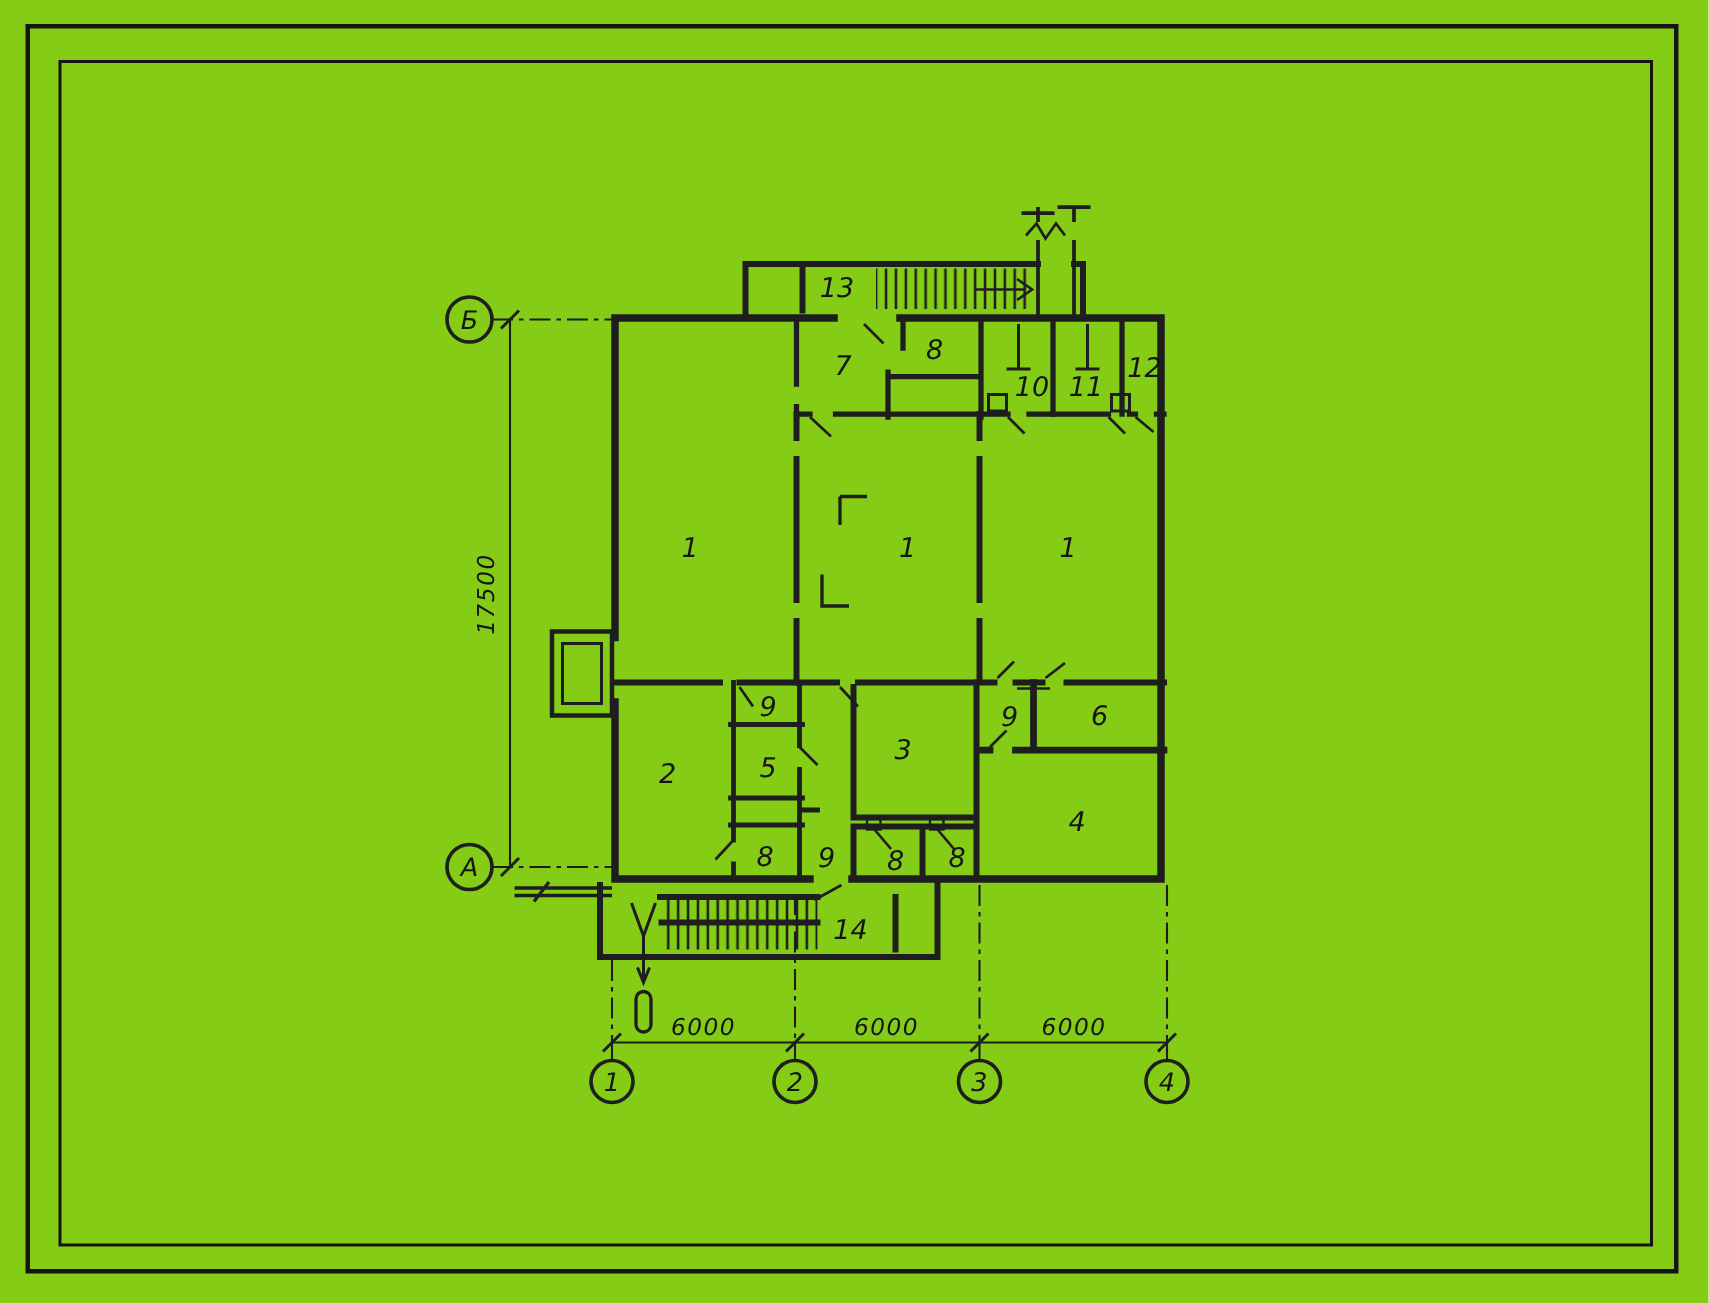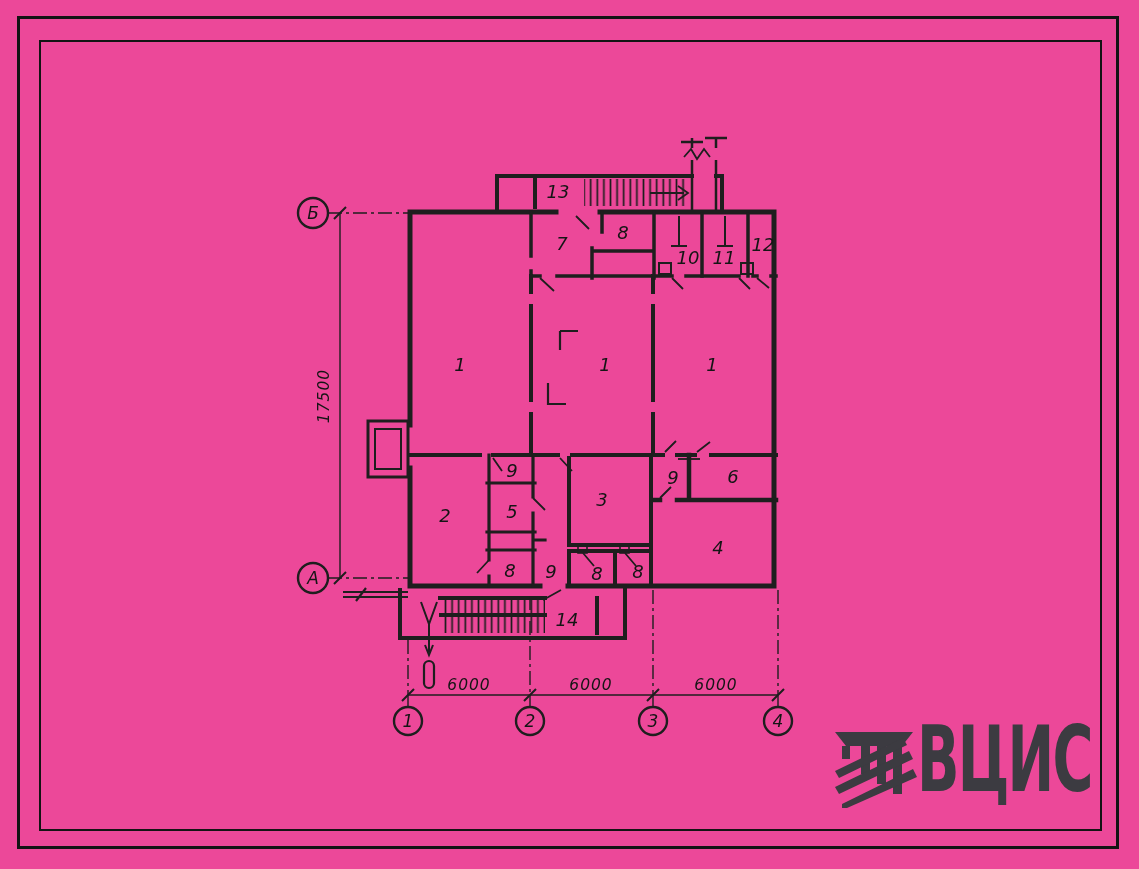--- a/index.html
+++ b/index.html
@@ -1,16 +1,16 @@
 <!DOCTYPE html>
 <html><head>
 <meta charset="utf-8">
 <style>
   html,body{margin:0;padding:0;background:#fff;}
-  .page{position:relative;width:1139px;height:869px;background:#ec4899;overflow:hidden;
+  .page{position:relative;width:1139px;height:869px;background:#84cc16;overflow:hidden;
         font-family:"DejaVu Sans",sans-serif;}
   .outer-frame{position:absolute;left:17px;top:16px;width:1102px;height:833px;
         border:3px solid #141414;box-sizing:border-box;}
   .inner-frame{position:absolute;left:39px;top:40px;width:1063px;height:791px;
         border:2.5px solid #141414;box-sizing:border-box;}
   svg.plan{position:absolute;left:0;top:0;}
   .ink{stroke:#1e1e1e;fill:none;}
   .room-label{font-family:"DejaVu Sans",sans-serif;font-style:italic;font-size:18px;
         fill:#151515;text-anchor:middle;}
   .dim-label{font-family:"DejaVu Sans",sans-serif;font-style:italic;font-size:15.5px;
@@ -159,28 +159,13 @@
         <text x="653" y="727" class="axis-label">3</text>
         <circle cx="778" cy="721" r="14" fill="none" stroke="#1e1e1e" stroke-width="2.4"></circle>
         <text x="778" y="727" class="axis-label">4</text>
         <text x="329" y="396" class="dim-label" transform="rotate(-90 329 396)">17500</text>
         <text x="469" y="690" class="dim-label">6000</text>
         <text x="591" y="690" class="dim-label">6000</text>
         <text x="716" y="690" class="dim-label">6000</text>
       </g>
   </svg>
 
-  <div class="logo">
-    <svg class="logo-emblem" width="84" height="82" viewBox="0 0 84 82">
-      <g id="emblem-shapes" fill="#3c3b41">
-        <polygon points="2,6 80,6 69,20 13,20"></polygon>
-        <rect x="9" y="20" width="8" height="13"></rect>
-        <rect x="28" y="20" width="9" height="28"></rect>
-        <rect x="44" y="20" width="9" height="38"></rect>
-        <rect x="60" y="20" width="9" height="48"></rect>
-        <polygon points="2,45 70,12 74,19 6,52"></polygon>
-        <polygon points="2,61 76,25 80,33 6,68"></polygon>
-        <polygon points="9,78 80,43 84,51 14,82 9,82"></polygon>
-      </g>
-    </svg>
-    <span class="logo-text" style="color: rgb(60, 59, 65);">ВЦИС</span>
-  </div>
 </div>
 
 </body></html>

